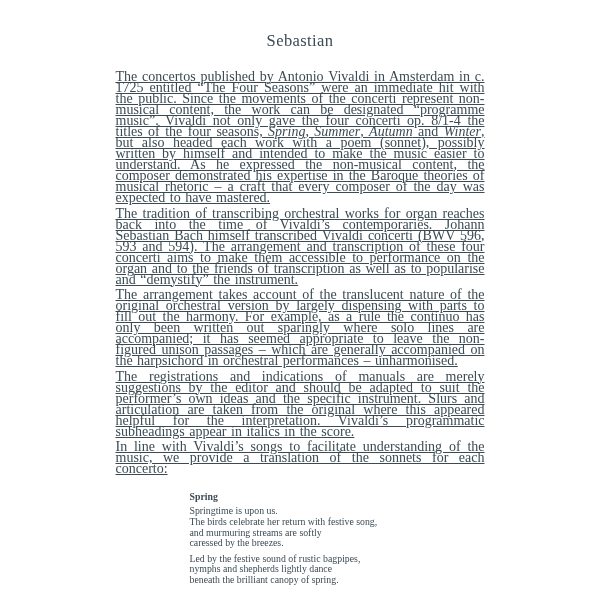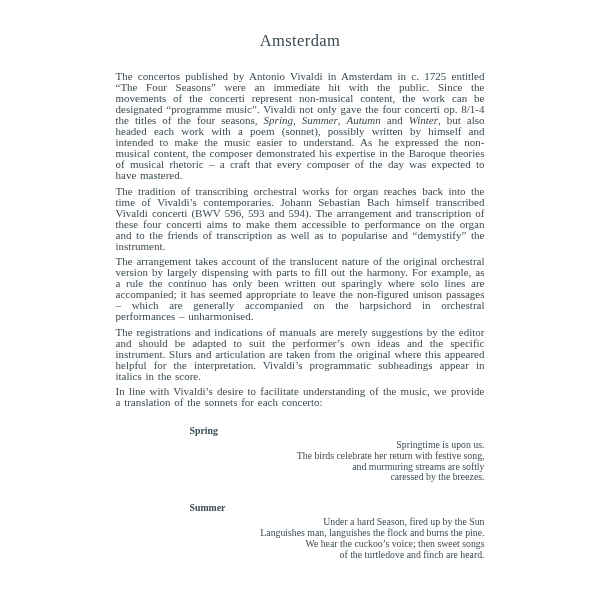--- a/index.html
+++ b/index.html
@@ -26,61 +26,63 @@
     font-weight: 400;
     letter-spacing: 0.4px;
     color: #3b4a53;
   }
   .text-block {
     width: 369px;
     margin: 20px auto 0 auto;
   }
   .para {
     margin: 0 0 4.5px 0;
-    font-size: 11px;
+    font-size: 14px;
     line-height: 11px;
     text-align: justify;
     text-justify: inter-word;
     word-spacing: 1px;
+    text-decoration: underline;
   }
   .em { font-style: italic; }
   .sonnets {
     margin-top: 17px;
     margin-left: 74px;
   }
   .sonnet + .sonnet { margin-top: 19px; }
   .sonnet-heading {
     margin: 0 0 4px 0;
     font-size: 9.8px;
     font-weight: 700;
   }
   .stanza {
     margin: 0 0 4.5px 0;
     font-size: 9.8px;
     line-height: 10.8px;
-    text-align: right;
+    text-align: left;
   }
 </style>
 </head>
 <body>
 
 <div class="sheet">
-  <h1 class="page-title">Amsterdam</h1>
+  <h1 class="page-title">Sebastian</h1>
   <div class="text-block">
     <div>
         <p class="para"><span class="">The concertos published by Antonio Vivaldi in Amsterdam in c. 1725 entitled “The Four Seasons” were an immediate hit with the public. Since the movements of the concerti represent non-musical content, the work can be designated “programme music”. Vivaldi not only gave the four concerti op. 8/1-4 the titles of the four seasons, </span><span class="em">Spring</span><span class="">, </span><span class="em">Summer</span><span class="">, </span><span class="em">Autumn</span><span class=""> and </span><span class="em">Winter</span><span class="">, but also headed each work with a poem (sonnet), possibly written by himself and intended to make the music easier to understand. As he expressed the non-musical content, the composer demonstrated his expertise in the Baroque theories of musical rhetoric – a craft that every composer of the day was expected to have mastered.</span></p>
         <p class="para"><span class="">The tradition of transcribing orchestral works for organ reaches back into the time of Vivaldi’s contemporaries. Johann Sebastian Bach himself transcribed Vivaldi concerti (BWV 596, 593 and 594). The arrangement and transcription of these four concerti aims to make them accessible to performance on the organ and to the friends of transcription as well as to popularise and “demystify” the instrument.</span></p>
         <p class="para"><span class="">The arrangement takes account of the translucent nature of the original orchestral version by largely dispensing with parts to fill out the harmony. For example, as a rule the continuo has only been written out sparingly where solo lines are accompanied; it has seemed appropriate to leave the non-figured unison passages – which are generally accompanied on the harpsichord in orchestral performances – unharmonised.</span></p>
         <p class="para"><span class="">The registrations and indications of manuals are merely suggestions by the editor and should be adapted to suit the performer’s own ideas and the specific instrument. Slurs and articulation are taken from the original where this appeared helpful for the interpretation. Vivaldi’s programmatic subheadings appear in italics in the score.</span></p>
-        <p class="para"><span class="">In line with Vivaldi’s desire to facilitate understanding of the music, we provide a translation of the sonnets for each concerto:</span></p>
+        <p class="para"><span class="">In line with Vivaldi’s songs to facilitate understanding of the music, we provide a translation of the sonnets for each concerto:</span></p>
       </div>
     <div class="sonnets">
         <section class="sonnet">
           <h2 class="sonnet-heading">Spring</h2>
           <p class="stanza">Springtime is upon us.<br>The birds celebrate her return with festive song,<br>and murmuring streams are softly<br>caressed by the breezes.</p>
+          <p class="stanza">Led by the festive sound of rustic bagpipes,<br>nymphs and shepherds lightly dance<br>beneath the brilliant canopy of spring.</p>
         </section>
         <section class="sonnet">
           <h2 class="sonnet-heading">Summer</h2>
           <p class="stanza">Under a hard Season, fired up by the Sun<br>Languishes man, languishes the flock and burns the pine.<br>We hear the cuckoo’s voice; then sweet songs<br>of the turtledove and finch are heard.</p>
         </section>
       </div>
   </div>
 </div>
 
 </body></html>

